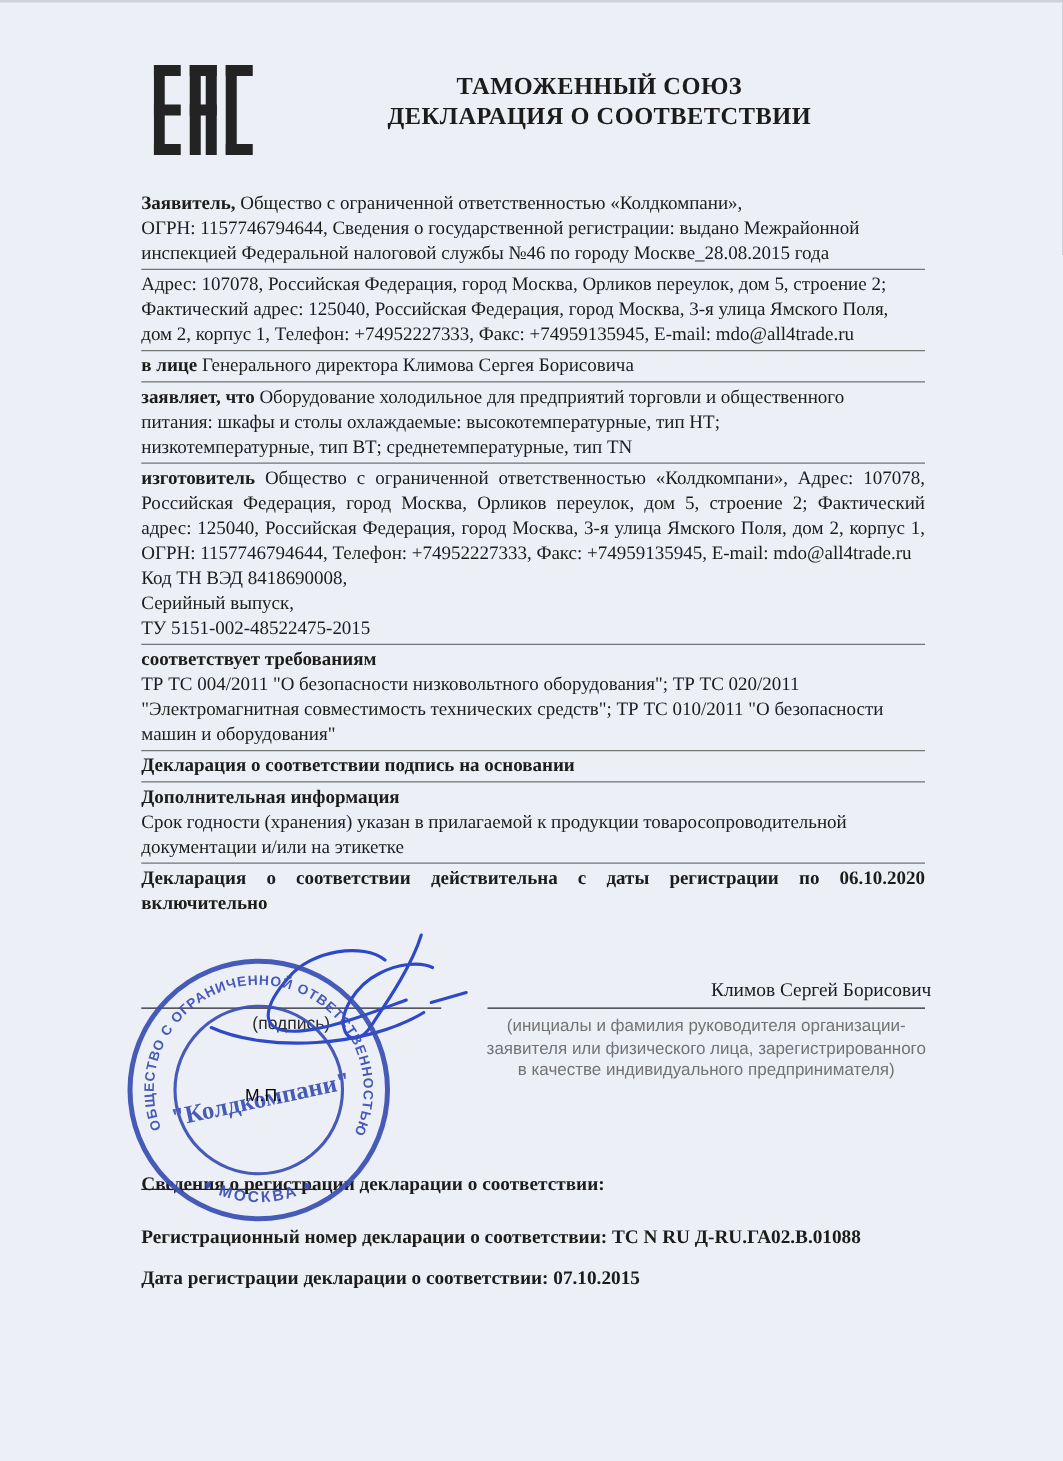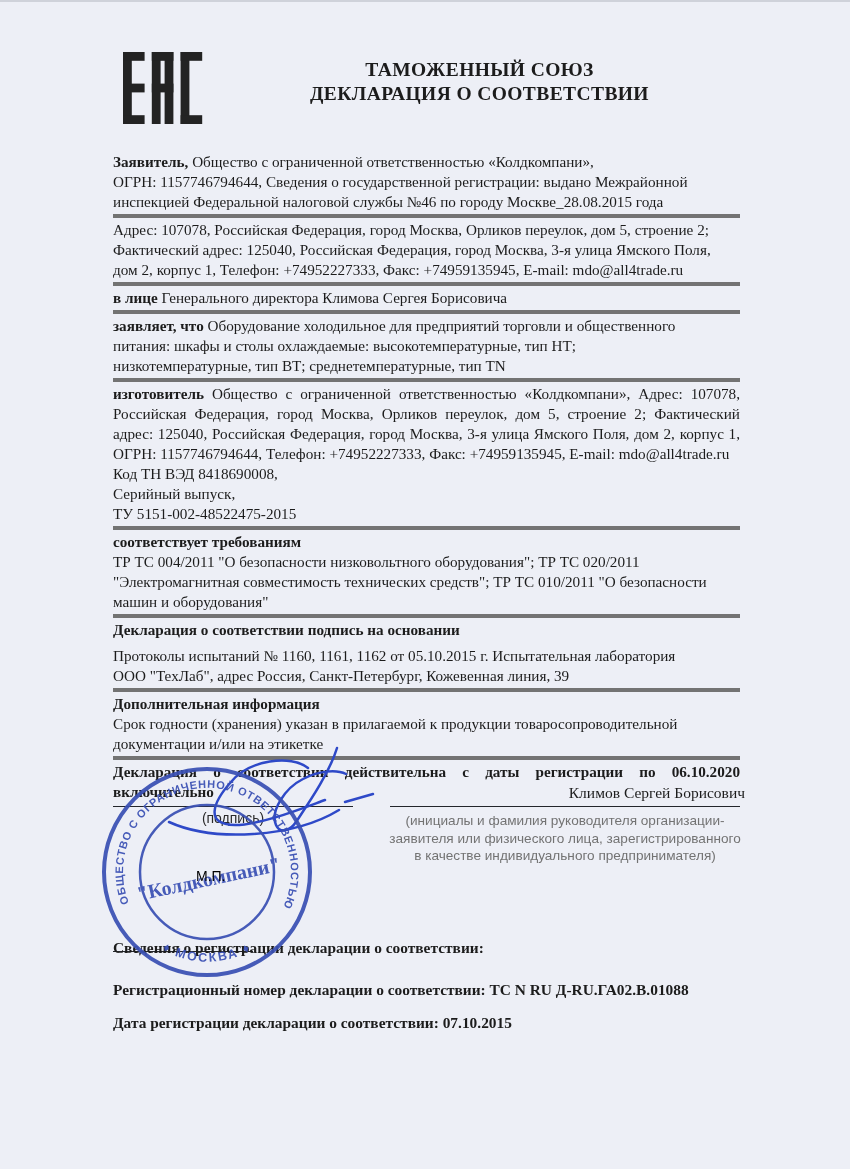--- a/index.html
+++ b/index.html
@@ -11,21 +11,21 @@
   }
   .page::before{content:"";position:absolute;left:0;top:0;width:100%;height:2px;background:#cfd2da;}
   .content{position:absolute;left:113px;top:0;width:627px;z-index:2;}
   
   .header{display:flex;align-items:flex-start;margin-top:52px;}
   .logo{width:96px;flex:0 0 96px;padding-left:10px;}
   .titlebox{flex:1;text-align:center;padding-top:6px;}
   .titleline{font-weight:bold;font-size:19.5px;line-height:24px;letter-spacing:.4px;}
   
   .sections{margin-top:24px;font-size:15.2px;line-height:20px;}
-  .sec{border-bottom:4px solid #737373;padding-bottom:2px;margin-bottom:2px;}
+  .sec{border-bottom:1px solid #737373;padding-bottom:2px;margin-bottom:2px;}
   .sec:last-child{border-bottom:none;}
   .lbl{font-weight:bold;}
   .prewrap{white-space:pre-line;}
   .just{text-align:justify;}
   .boldpara{font-weight:bold;}
   .hdr{font-weight:bold;}
   .gap-top{margin-top:6px;}
   
   .absline{position:absolute;height:0;border-top:1.4px solid #23262b;z-index:1;}
   .sig-line-left{left:113px;top:806px;width:240px;}
@@ -113,22 +113,20 @@
 
       <div class="sec">
         <div class="hdr">соответствует требованиям</div>
         <div class="prewrap">ТР ТС 004/2011 "О безопасности низковольтного оборудования"; ТР ТС 020/2011
 "Электромагнитная совместимость технических средств"; ТР ТС 010/2011 "О безопасности
 машин и оборудования"</div>
       </div>
 
       <div class="sec">
         <div class="hdr">Декларация о соответствии подпись на основании</div>
-        <div class="prewrap gap-top">Протоколы испытаний № 1160, 1161, 1162 от 05.10.2015 г. Испытательная лаборатория
-ООО "ТехЛаб", адрес Россия, Санкт-Петербург, Кожевенная линия, 39</div>
       </div>
 
       <div class="sec">
         <div class="hdr">Дополнительная информация</div>
         <div class="prewrap">Срок годности (хранения) указан в прилагаемой к продукции товаросопроводительной
 документации и/или на этикетке</div>
       </div>
 
       <div class="sec boldpara just">Декларация о соответствии действительна с даты регистрации по 06.10.2020 включительно</div>
 

